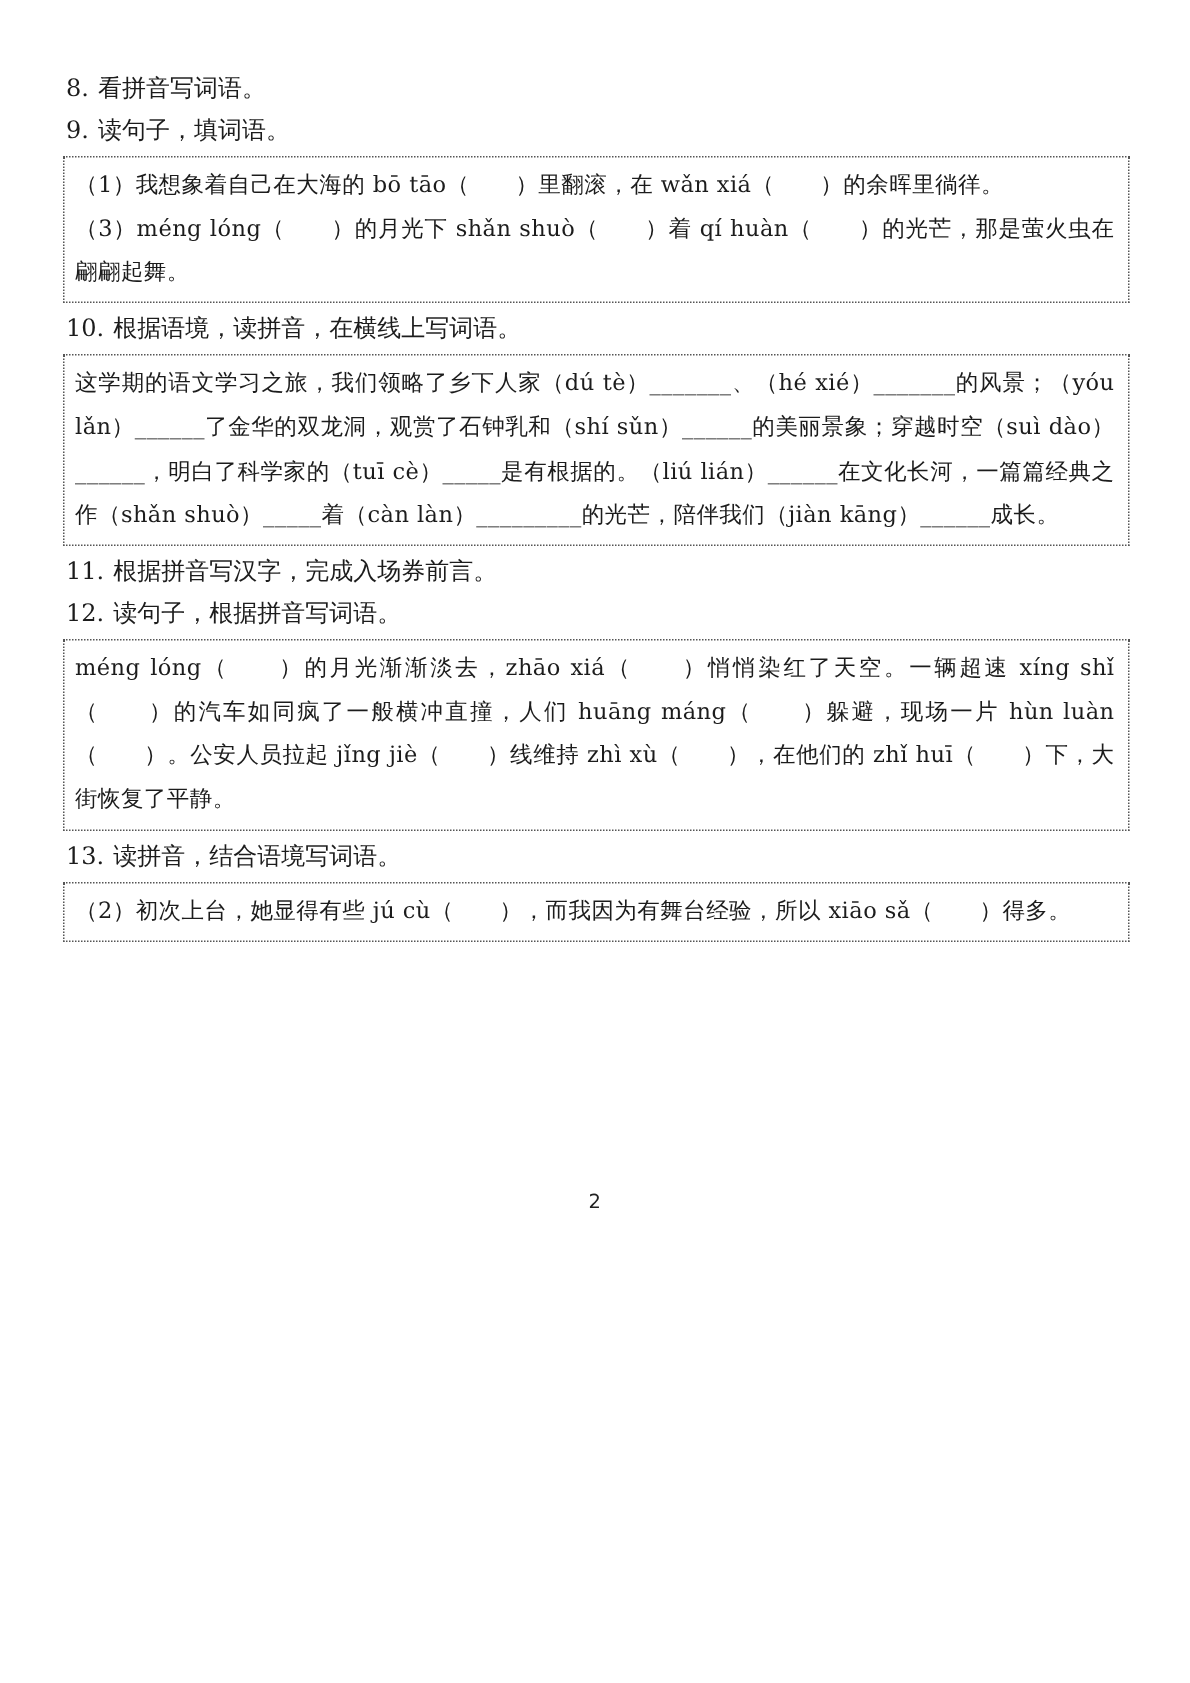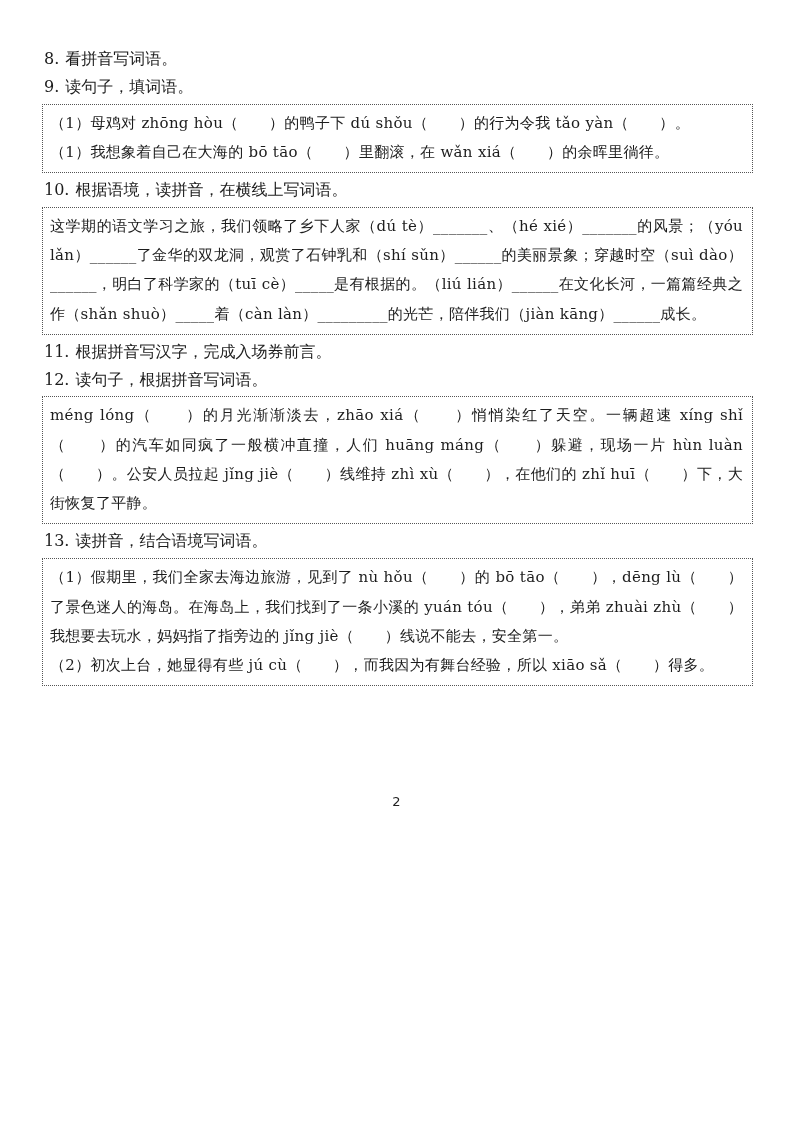--- a/index.html
+++ b/index.html
@@ -61,22 +61,22 @@
     <h3 class="q-title">
       <span class="q-num">8.</span><span>看拼音写词语。</span>
     </h3>
   </section>
 
   <section class="q-section">
     <h3 class="q-title">
       <span class="q-num">9.</span><span>读句子，填词语。</span>
     </h3>
     <div class="q-box">
-      <p>（1）母鸡对 zhōng hòu（　　）的鸭子下 dú shǒu（　　）的行为令我 tǎo yàn（　　）。</p>
       <p>（1）我想象着自己在大海的 bō tāo（　　）里翻滚，在 wǎn xiá（　　）的余晖里徜徉。</p>
+      <p>（3）méng lóng（　　）的月光下 shǎn shuò（　　）着 qí huàn（　　）的光芒，那是萤火虫在翩翩起舞。</p>
     </div>
   </section>
 
   <section class="q-section">
     <h3 class="q-title">
       <span class="q-num">10.</span><span>根据语境，读拼音，在横线上写词语。</span>
     </h3>
     <div class="q-box">
       <p>这学期的语文学习之旅，我们领略了乡下人家（dú tè）_______、（hé xié）_______的风景；（yóu lǎn）______了金华的双龙洞，观赏了石钟乳和（shí sǔn）______的美丽景象；穿越时空（suì dào）______，明白了科学家的（tuī cè）_____是有根据的。（liú lián）______在文化长河，一篇篇经典之作（shǎn shuò）_____着（càn làn）_________的光芒，陪伴我们（jiàn kāng）______成长。</p>
     </div>
@@ -95,20 +95,19 @@
     <div class="q-box">
       <p>méng lóng（　　）的月光渐渐淡去，zhāo xiá（　　）悄悄染红了天空。一辆超速 xíng shǐ（　　）的汽车如同疯了一般横冲直撞，人们 huāng máng（　　）躲避，现场一片 hùn luàn（　　）。公安人员拉起 jǐng jiè（　　）线维持 zhì xù（　　），在他们的 zhǐ huī（　　）下，大街恢复了平静。</p>
     </div>
   </section>
 
   <section class="q-section">
     <h3 class="q-title">
       <span class="q-num">13.</span><span>读拼音，结合语境写词语。</span>
     </h3>
     <div class="q-box">
-      <p>（1）假期里，我们全家去海边旅游，见到了 nù hǒu（　　）的 bō tāo（　　），dēng lù（　　）了景色迷人的海岛。在海岛上，我们找到了一条小溪的 yuán tóu（　　），弟弟 zhuài zhù（　　）我想要去玩水，妈妈指了指旁边的 jǐng jiè（　　）线说不能去，安全第一。</p>
       <p>（2）初次上台，她显得有些 jú cù（　　），而我因为有舞台经验，所以 xiāo sǎ（　　）得多。</p>
     </div>
   </section>
 
   <div class="page-number">2</div>
 
 </div>
 
 </body></html>

